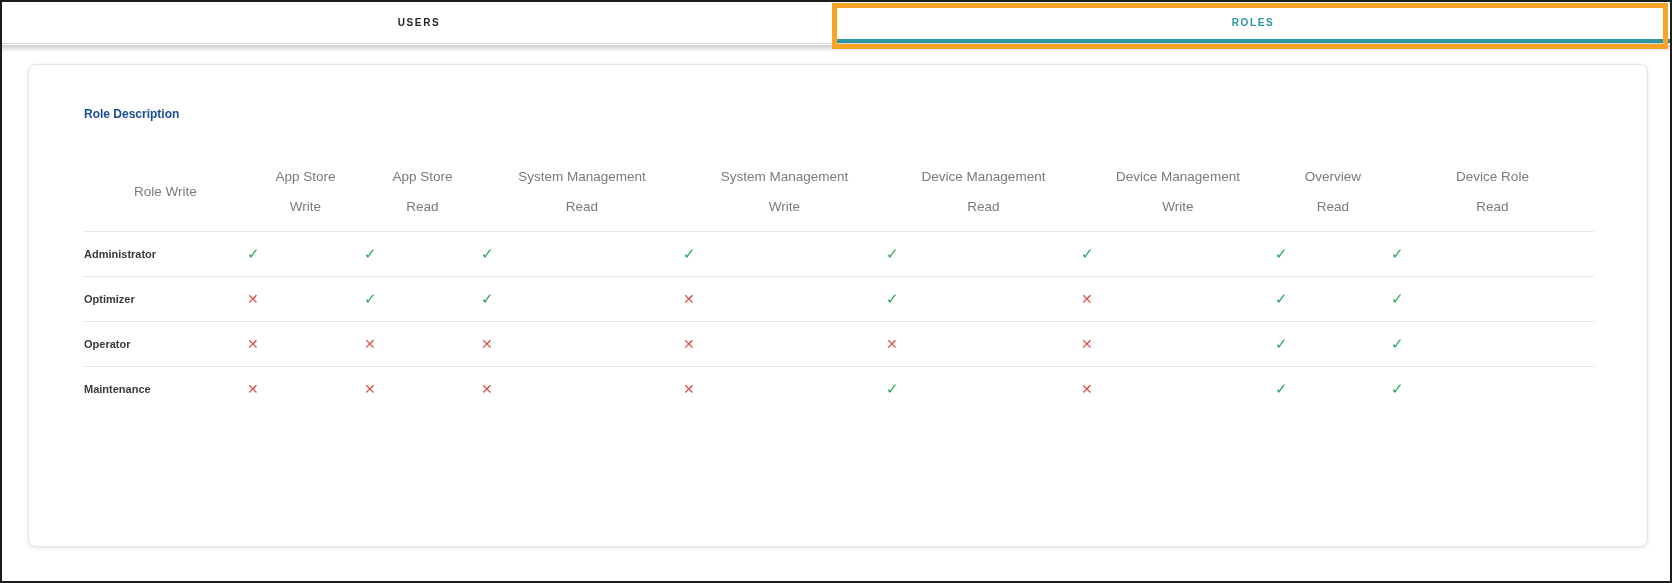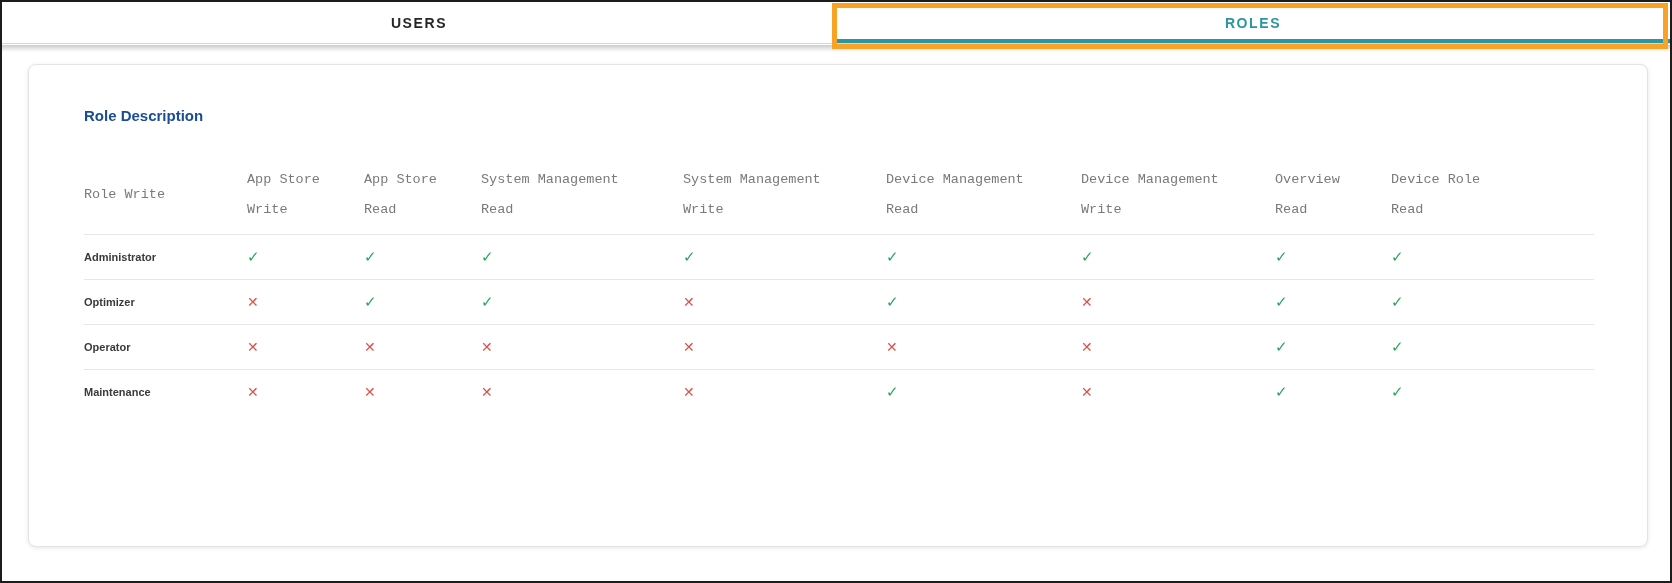--- a/index.html
+++ b/index.html
@@ -22,21 +22,21 @@
     height: 42px;
     background: #ffffff;
     border-bottom: 1px solid #d6d6d6;
   }
   .tab {
     position: relative;
     width: 50%;
     display: flex;
     align-items: center;
     justify-content: center;
-    font-size: 14px;
+    font-size: 10px;
     font-weight: bold;
     letter-spacing: 1.6px;
     color: #262626;
     cursor: pointer;
   }
   .tab.active { color: var(--active-tab, #2B96A1); }
   .tab .indicator {
     position: absolute;
     left: 0; right: 0; bottom: 0;
     height: 4px;
@@ -73,40 +73,39 @@
     width: 1620px;
     height: 483px;
     background: #ffffff;
     border: 1px solid #e4e4e4;
     border-radius: 8px;
     box-shadow: 0 1px 4px rgba(0,0,0,0.10);
     padding: 42px 55px 36px 55px;
   }
   .card-title {
     color: var(--title, #1A4D96);
-    font-size: 15px;
+    font-size: 12px;
     font-weight: bold;
     margin-bottom: 32px;
   }
 
   
   table.roles {
     width: 100%;
     border-collapse: collapse;
     table-layout: fixed;
   }
   table.roles th {
-    text-align: left;
+    text-align: center;
     font-weight: 400;
     color: #7a7a7a;
     font-size: 13.5px;
     vertical-align: middle;
     height: 78px;
     padding: 0;
-    font-family: Liberation Mono, monospace;
   }
   table.roles th .hdr-group { margin-bottom: 15px; }
   table.roles tbody tr { border-top: 1px solid #e7e7e7; }
   table.roles td {
     height: 45px;
     vertical-align: middle;
     padding: 0;
   }
   td.role-name {
     color: #3a3a3a;

